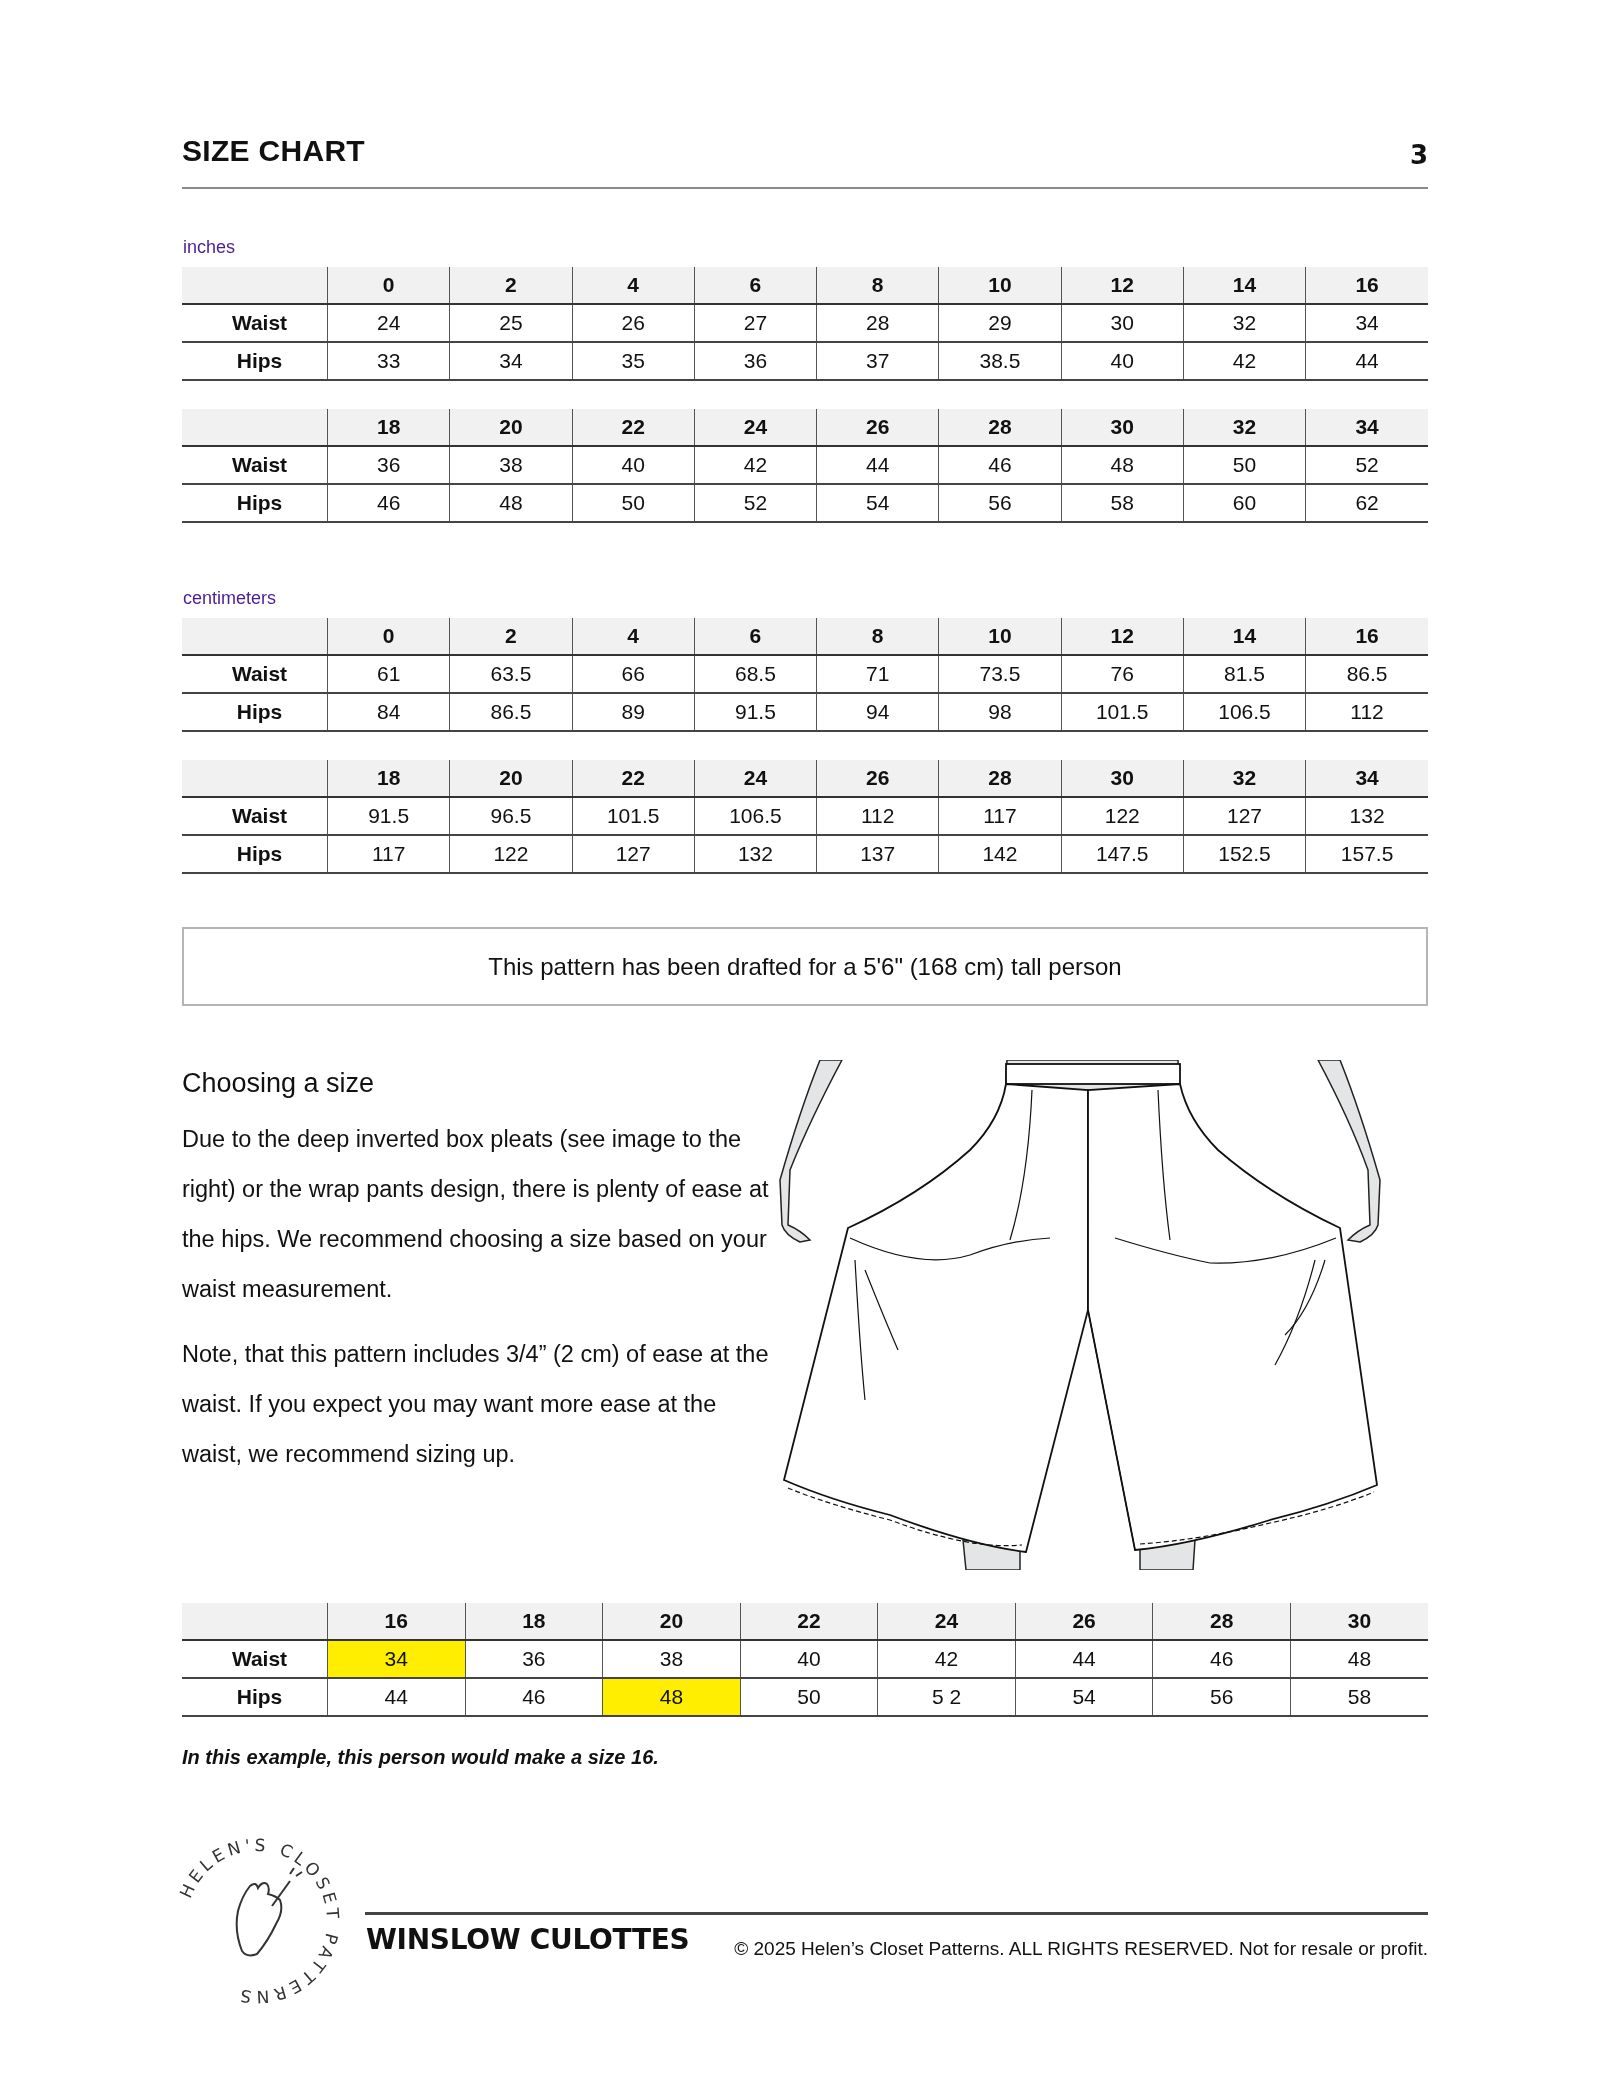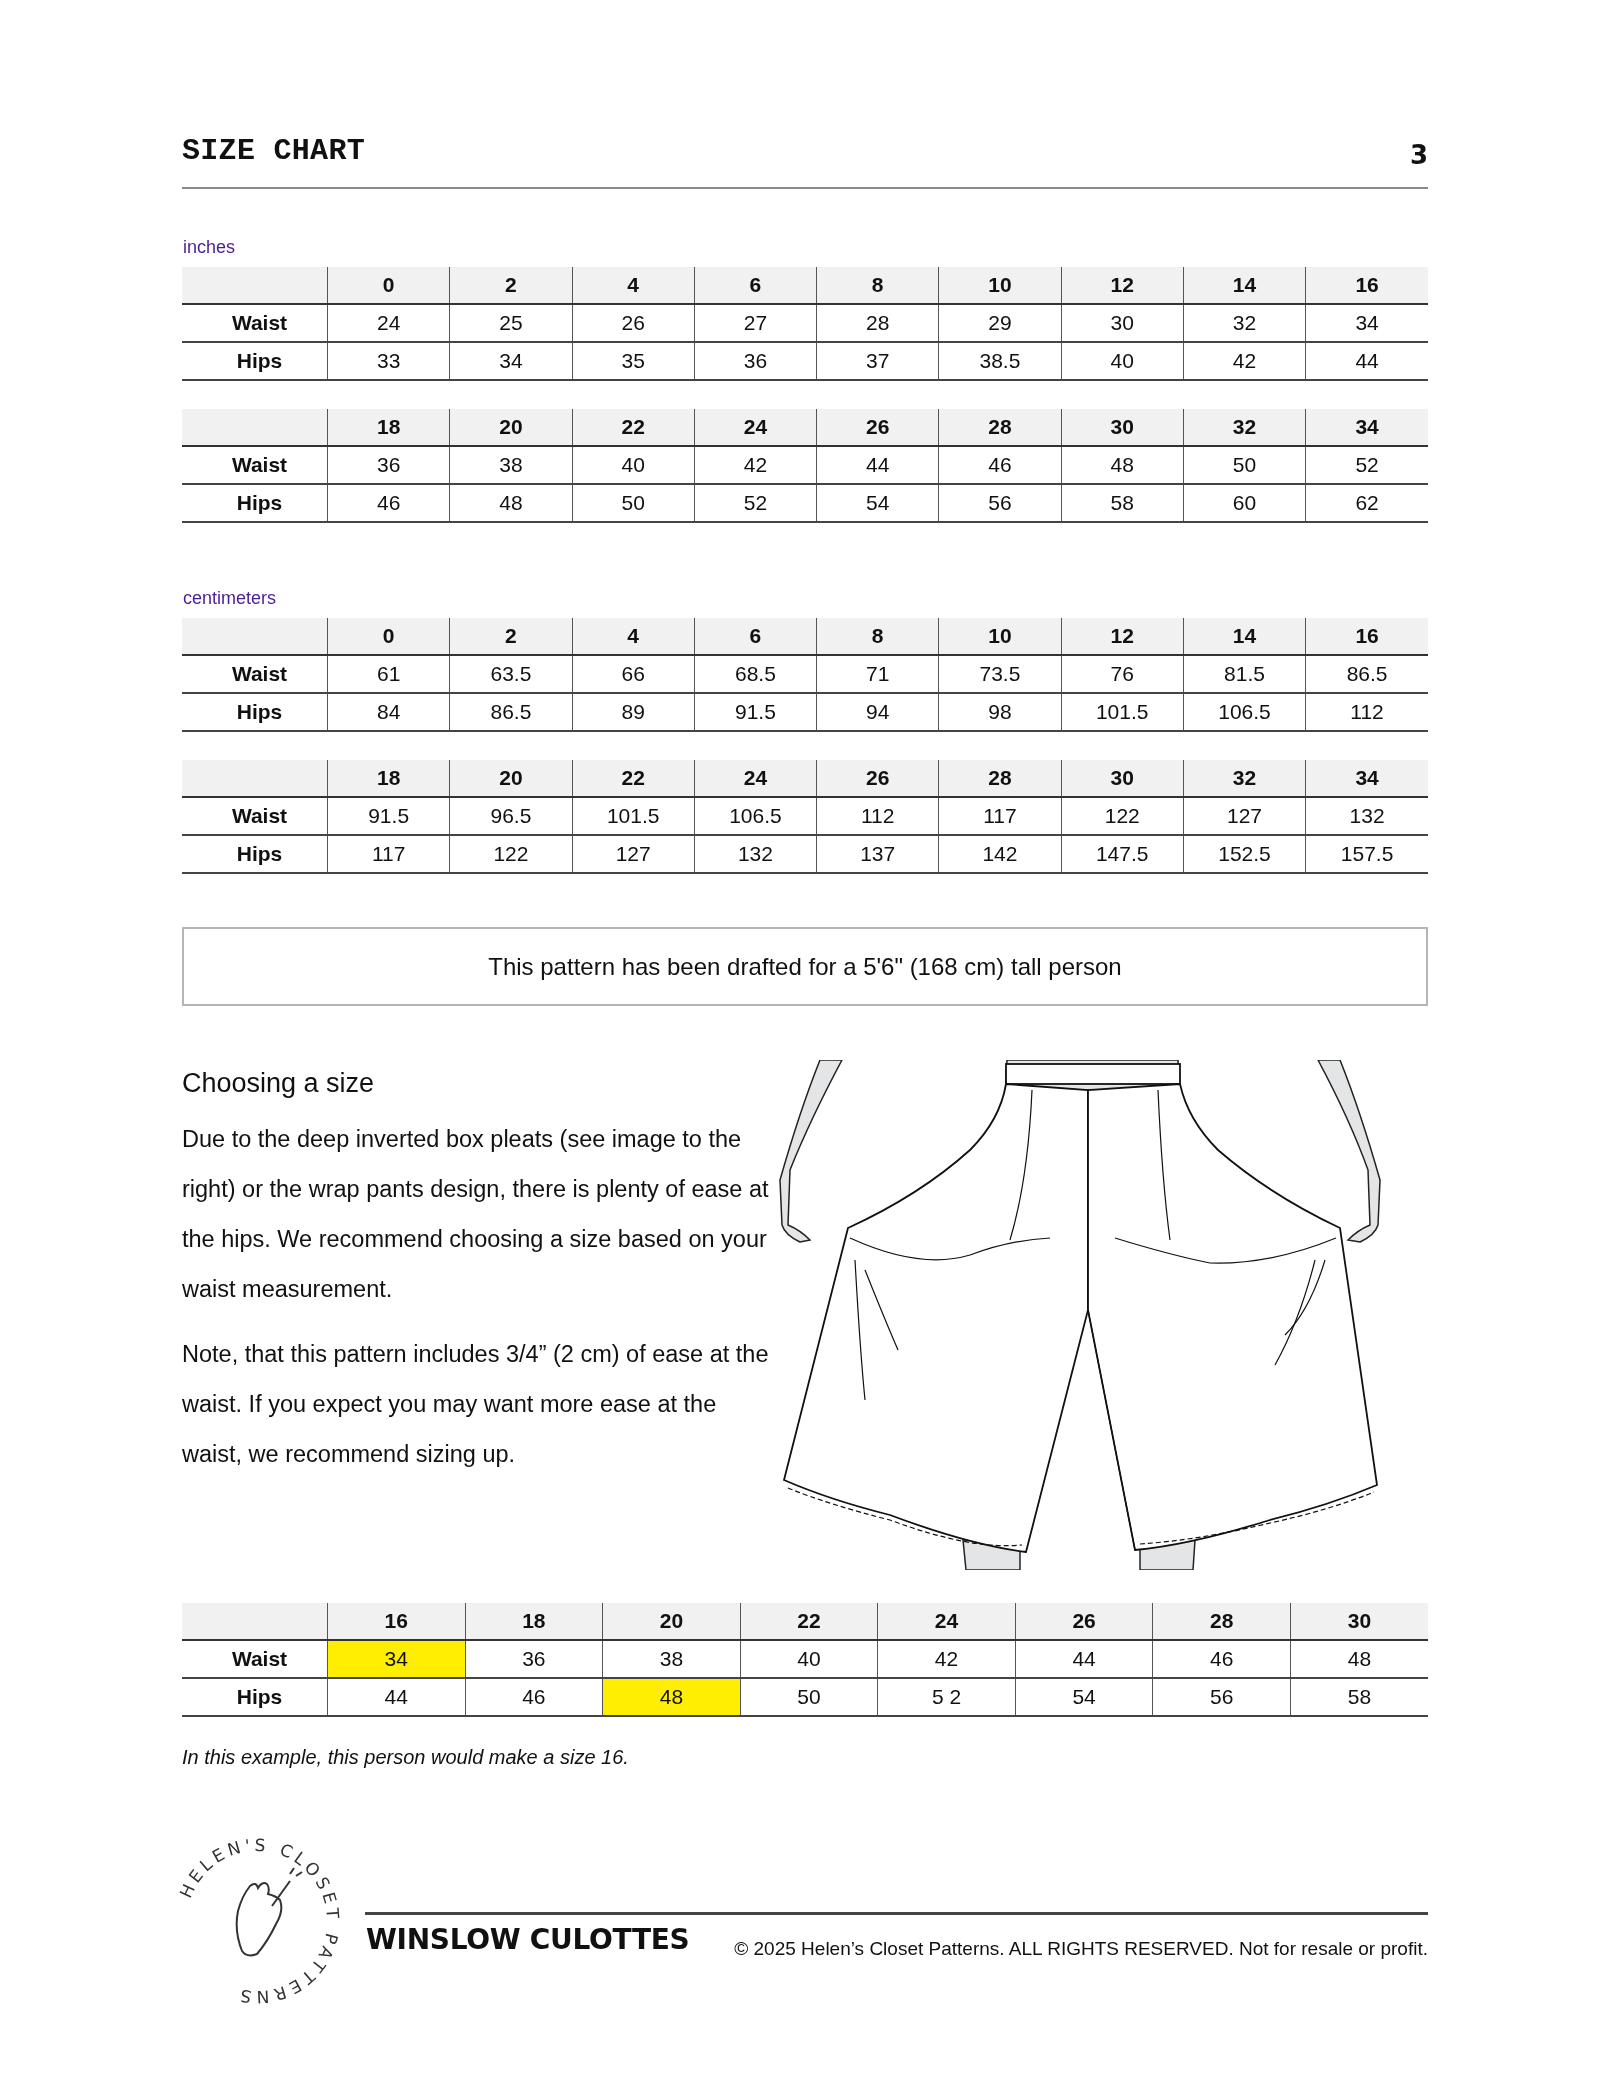--- a/index.html
+++ b/index.html
@@ -1,37 +1,37 @@
 <!DOCTYPE html>
 <html><head>
 <meta charset="utf-8">
 <style>
   html, body { margin:0; padding:0; background:#fff; }
   body { width:1614px; height:2096px; position:relative; overflow:hidden;
          font-family:"Liberation Sans", sans-serif; color:#111; }
   .abs { position:absolute; }
-  #title { left:182px; top:134px; font-size:30px; font-weight:bold; letter-spacing:0.3px; font-family:Liberation Mono, monospace; }
+  #title { left:182px; top:134px; font-size:30px; font-weight:bold; letter-spacing:0.3px; font-family:Liberation Sans, sans-serif; }
   #pagenum { right:186px; top:140px; font-size:26px; font-weight:bold; font-family:"DejaVu Sans", sans-serif; }
   #toprule { left:182px; top:187px; width:1246px; height:2px; background:#8a8a8a; }
   .unit-label { font-size:18px; color:#4c1d95; left:183px; }
   table.size { position:absolute; left:182px; width:1246px; border-collapse:collapse; table-layout:fixed; font-size:21px; }
   table.size td, table.size th { height:36px; padding:0; text-align:center; border-left:1.5px solid #555; }
   table.size td:first-child, table.size th:first-child { border-left:none; text-align:center; padding-left:10px; font-weight:bold; width:135px; }
   table.size thead tr { background:#f1f1f1; }
   table.size thead th { font-weight:bold; border-bottom:2px solid #333; }
   table.size tbody tr { border-bottom:2px solid #444; }
   table.size tbody td { font-weight:normal; }
   table.size tbody td:first-child { font-weight:bold; }
   .hl { background:#ffee00; }
   #notebox { left:182px; top:909px; width:1242px; height:75px; border:2px solid #b5b5b5;
              display:flex; align-items:center; justify-content:center; font-size:24px;margin-top:18px; }
   #choose-heading { left:182px; top:1068px; font-size:27px; font-weight:normal; }
   .para { left:182px; width:590px; font-size:23.5px; line-height:50px; }
   #illustration { left:770px; top:1060px; width:620px; height:510px; }
-  #example-note { left:182px; top:1746px; font-size:20px; font-style:italic; }
+  #example-note { left:182px; top:1746px; font-size:20px; font-style:italic;font-weight:bold; }
   #botrule { left:365px; top:1912px; width:1063px; height:3px; background:#444; }
   #footer-title { left:366px; top:1923px; font-size:28px; font-weight:bold; font-family:"DejaVu Sans", sans-serif; letter-spacing:-0.3px; }
   #footer-copy { right:186px; top:1930px; font-size:19px;margin-top:8px; }
   #logo { left:172px; top:1836px; width:170px; height:170px; }
 </style>
 </head>
 <body>
 
 <div class="abs" id="title">SIZE CHART</div>
 <div class="abs" id="pagenum">3</div>

